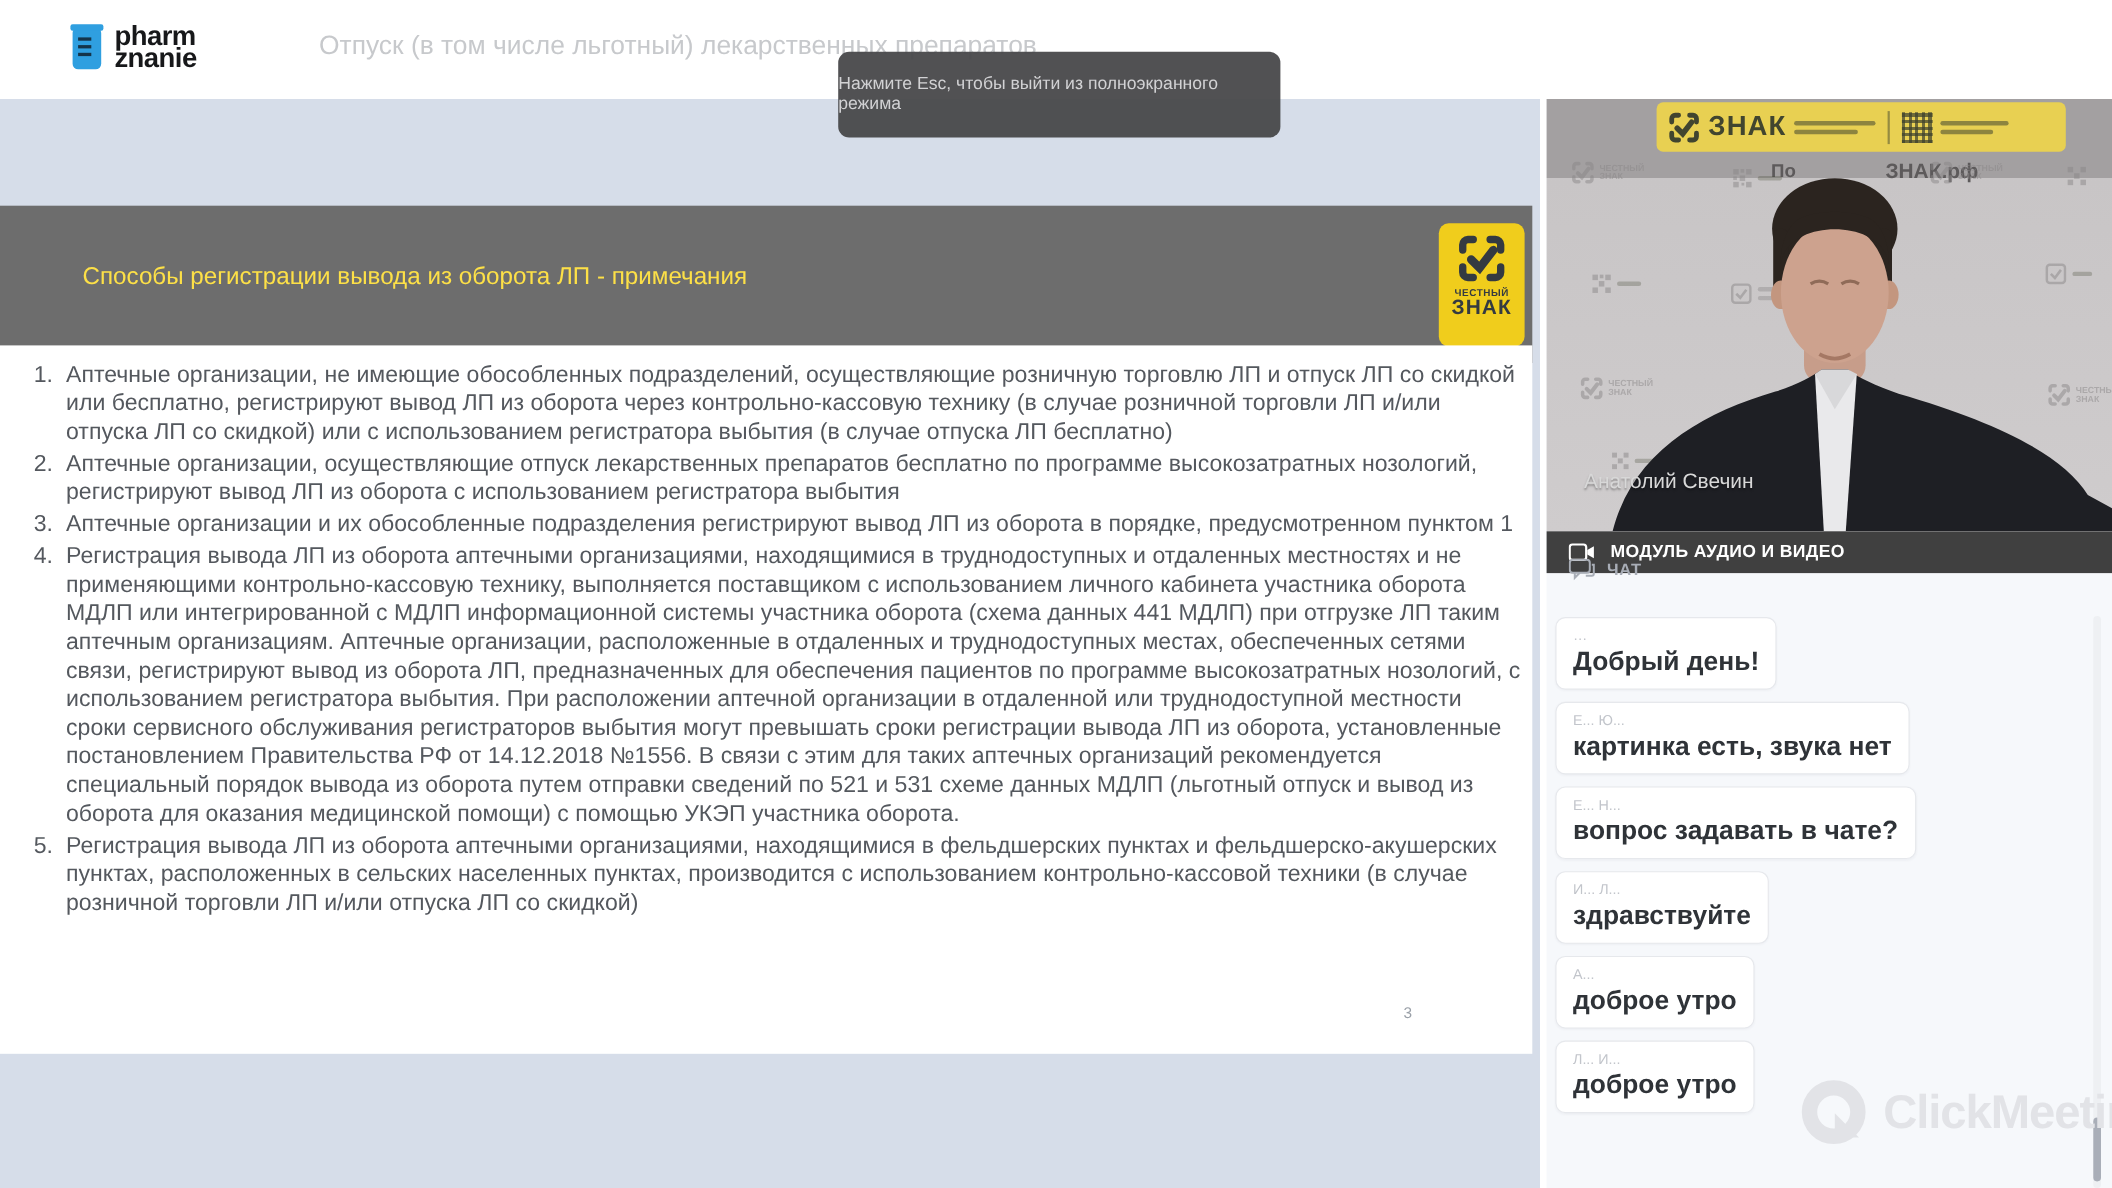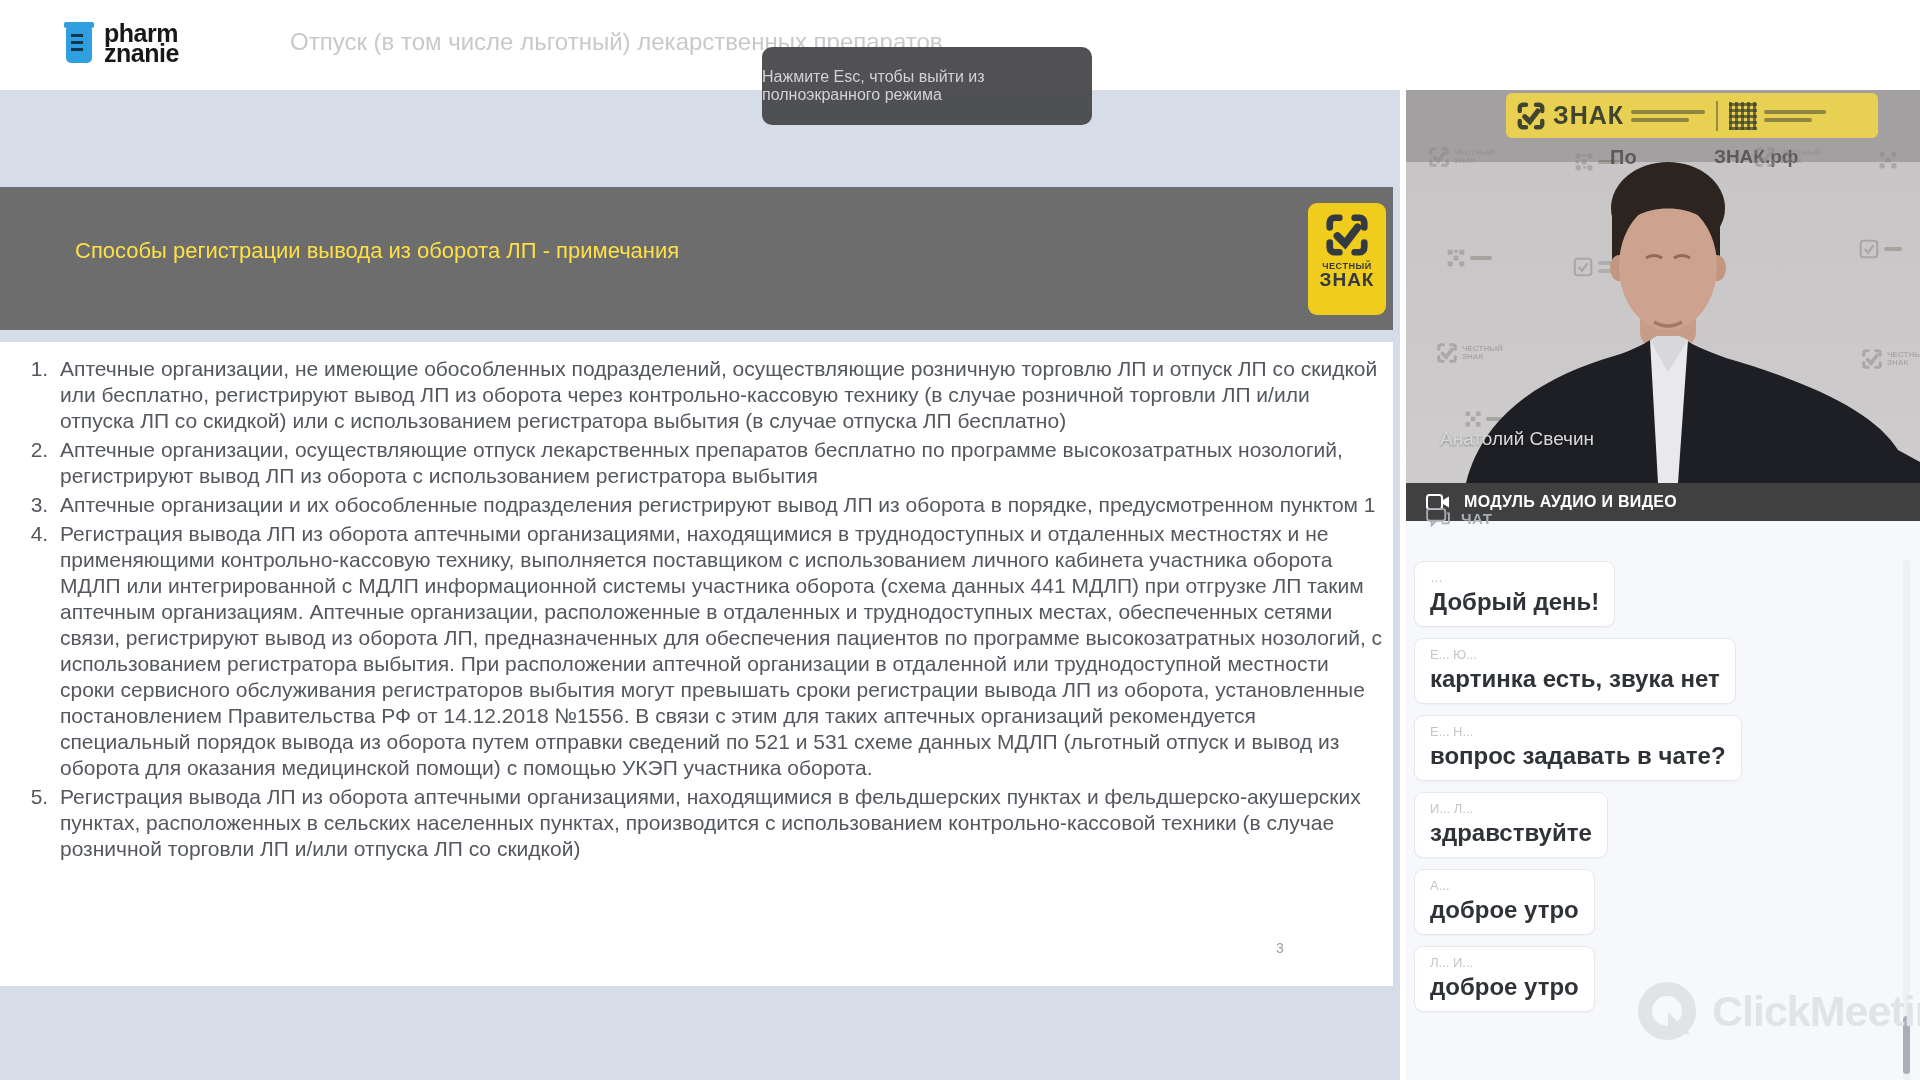--- a/index.html
+++ b/index.html
@@ -8,54 +8,54 @@
   .abs { position:absolute; }
 
   
   #top-bar { left:0; top:0; width:1920px; height:90px; background:#fff; z-index:3; }
   #brand { left:62px; top:20px; display:flex; align-items:center; gap:6px; }
   #brand-text { font-weight:800; color:#17181a; font-size:25px; line-height:0.82; letter-spacing:-0.5px; }
   #brand-text span { display:block; }
   #header-title { left:290px; top:28px; font-size:24px; color:#c7c9cc; white-space:nowrap; }
 
   
-  #tooltip { left:762px; top:47px; width:330px; height:78px; background:rgba(72,72,74,0.95);
+  #tooltip { left:762px; top:47px; width:402px; height:78px; background:rgba(72,72,74,0.95);
              border-radius:10px; z-index:50; display:flex; align-items:center; justify-content:center;
              color:#d2d2d4; font-size:16px; }
 
   
   #left-main { left:0; top:90px; width:1400px; height:990px; background:#d6dde9; z-index:2; }
   #slide-band { left:0; top:97px; width:1393px; height:143px; background:#6d6d6d; }
   #slide-title { left:75px; top:51px; font-size:22px; color:#fde047; white-space:nowrap; }
   #slide-badge { left:1308px; top:113px; width:78px; height:112px; background:#f0cd1c; border-radius:9px;
                  display:flex; flex-direction:column; align-items:center; padding-top:9px; }
   #slide-badge .bt1 { font-size:9px; font-weight:800; color:#343a41; letter-spacing:0.5px; margin-top:3px; }
   #slide-badge .bt2 { font-size:19px; font-weight:800; color:#343a41; letter-spacing:1px; line-height:0.9; }
-  #slide-body { left:0; top:252px; width:1393px; height:644px; background:#fff; }
+  #slide-body { left:0; top:224px; width:1393px; height:644px; background:#fff; }
   #slide-list { margin:14px 10px 0 24px; list-style-position:outside; padding-left:30px;
                 color:#54585e; font-size:21px; line-height:26px; }
   #slide-list li { padding-left:6px; margin-bottom:3px; }
   #slide-page-num { left:1276px; top:598px; font-size:14px; color:#9aa0a8; }
 
   
   #right-panel { left:1406px; top:90px; width:514px; height:990px; background:#f6f8fb; z-index:2; }
 
   
   #video { left:0; top:0; width:514px; height:393px; overflow:hidden;
            background:linear-gradient(180deg,#a3a0a1 0 72px,#c8c5c6 72px,#cfcccd 100%); }
   #znak-banner { left:100px; top:3px; width:372px; height:45px; background:#e8d052; border-radius:6px;
                  display:flex; align-items:center; padding:0 10px; gap:7px; }
   #znak-banner .zb-txt { font-size:25px; font-weight:800; color:#41452f; letter-spacing:1px; }
   .tinybar { height:4px; background:rgba(65,69,47,.55); border-radius:2px; }
   .zb-lines { display:flex; flex-direction:column; gap:4px; }
   .zb-div { width:2px; height:30px; background:rgba(65,69,47,.5); margin:0 4px; }
   .zb-qr { width:28px; height:28px;
            background:repeating-linear-gradient(0deg,rgba(60,64,45,.7) 0 3px,transparent 3px 6px),
                       repeating-linear-gradient(90deg,rgba(60,64,45,.7) 0 3px,transparent 3px 6px); }
-  #backdrop-caption-l { left:204px; top:56px; font-size:20px; font-weight:700; color:#5d5a5b; }
+  #backdrop-caption-l { left:204px; top:56px; font-size:17px; font-weight:700; color:#5d5a5b; }
   #backdrop-caption-r { left:308px; top:56px; font-size:19px; font-weight:700; color:#5d5a5b; }
   .stamp { position:absolute; opacity:.5; color:#8b8889; display:flex; align-items:center; gap:4px; }
   .stamp .hzt { font-size:8px; font-weight:800; line-height:1; color:#8b8889; }
   .stamp .hzt i { display:block; font-style:normal; }
   #speaker-name { left:34px; top:338px; font-size:19px; color:#d8d8d8; z-index:6;
                   text-shadow:0 1px 2px rgba(0,0,0,.35); }
   #person { left:0; top:0; z-index:5; }
 
   
   #av-bar { left:0; top:393px; width:514px; height:38px; background:#404040; display:flex;

